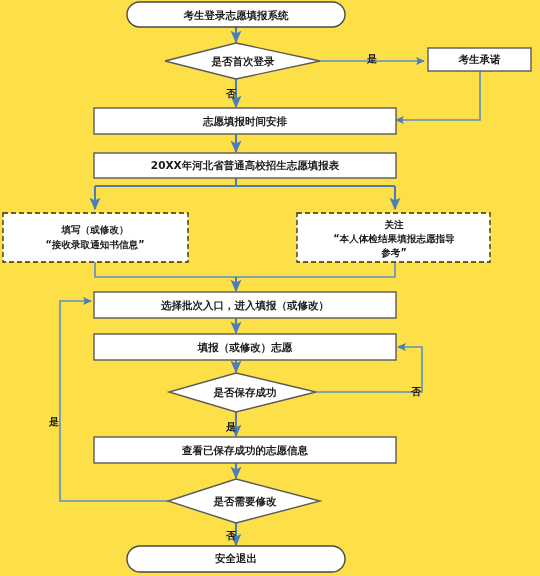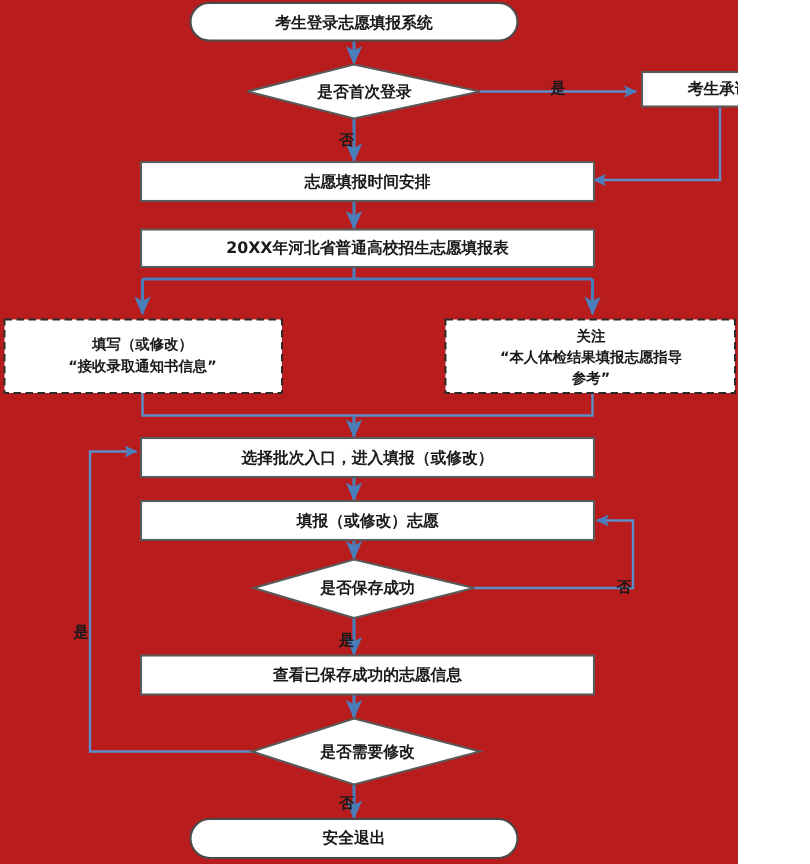--- a/index.html
+++ b/index.html
@@ -5,23 +5,23 @@
   html, body {
     margin: 0;
     padding: 0;
     background: #ffffff;
   }
   body {
     font-family: "Liberation Sans", "DejaVu Sans", sans-serif;
   }
   #flow-root {
     position: relative;
-    width: 492px;
+    width: 540px;
     height: 576px;
-    background: #b91c1c;
+    background: #fde047;
     overflow: hidden;
   }
   svg#flow-svg {
     position: absolute;
     left: 0;
     top: 0;
     width: 540px;
     height: 576px;
   }
   .node-shape {

